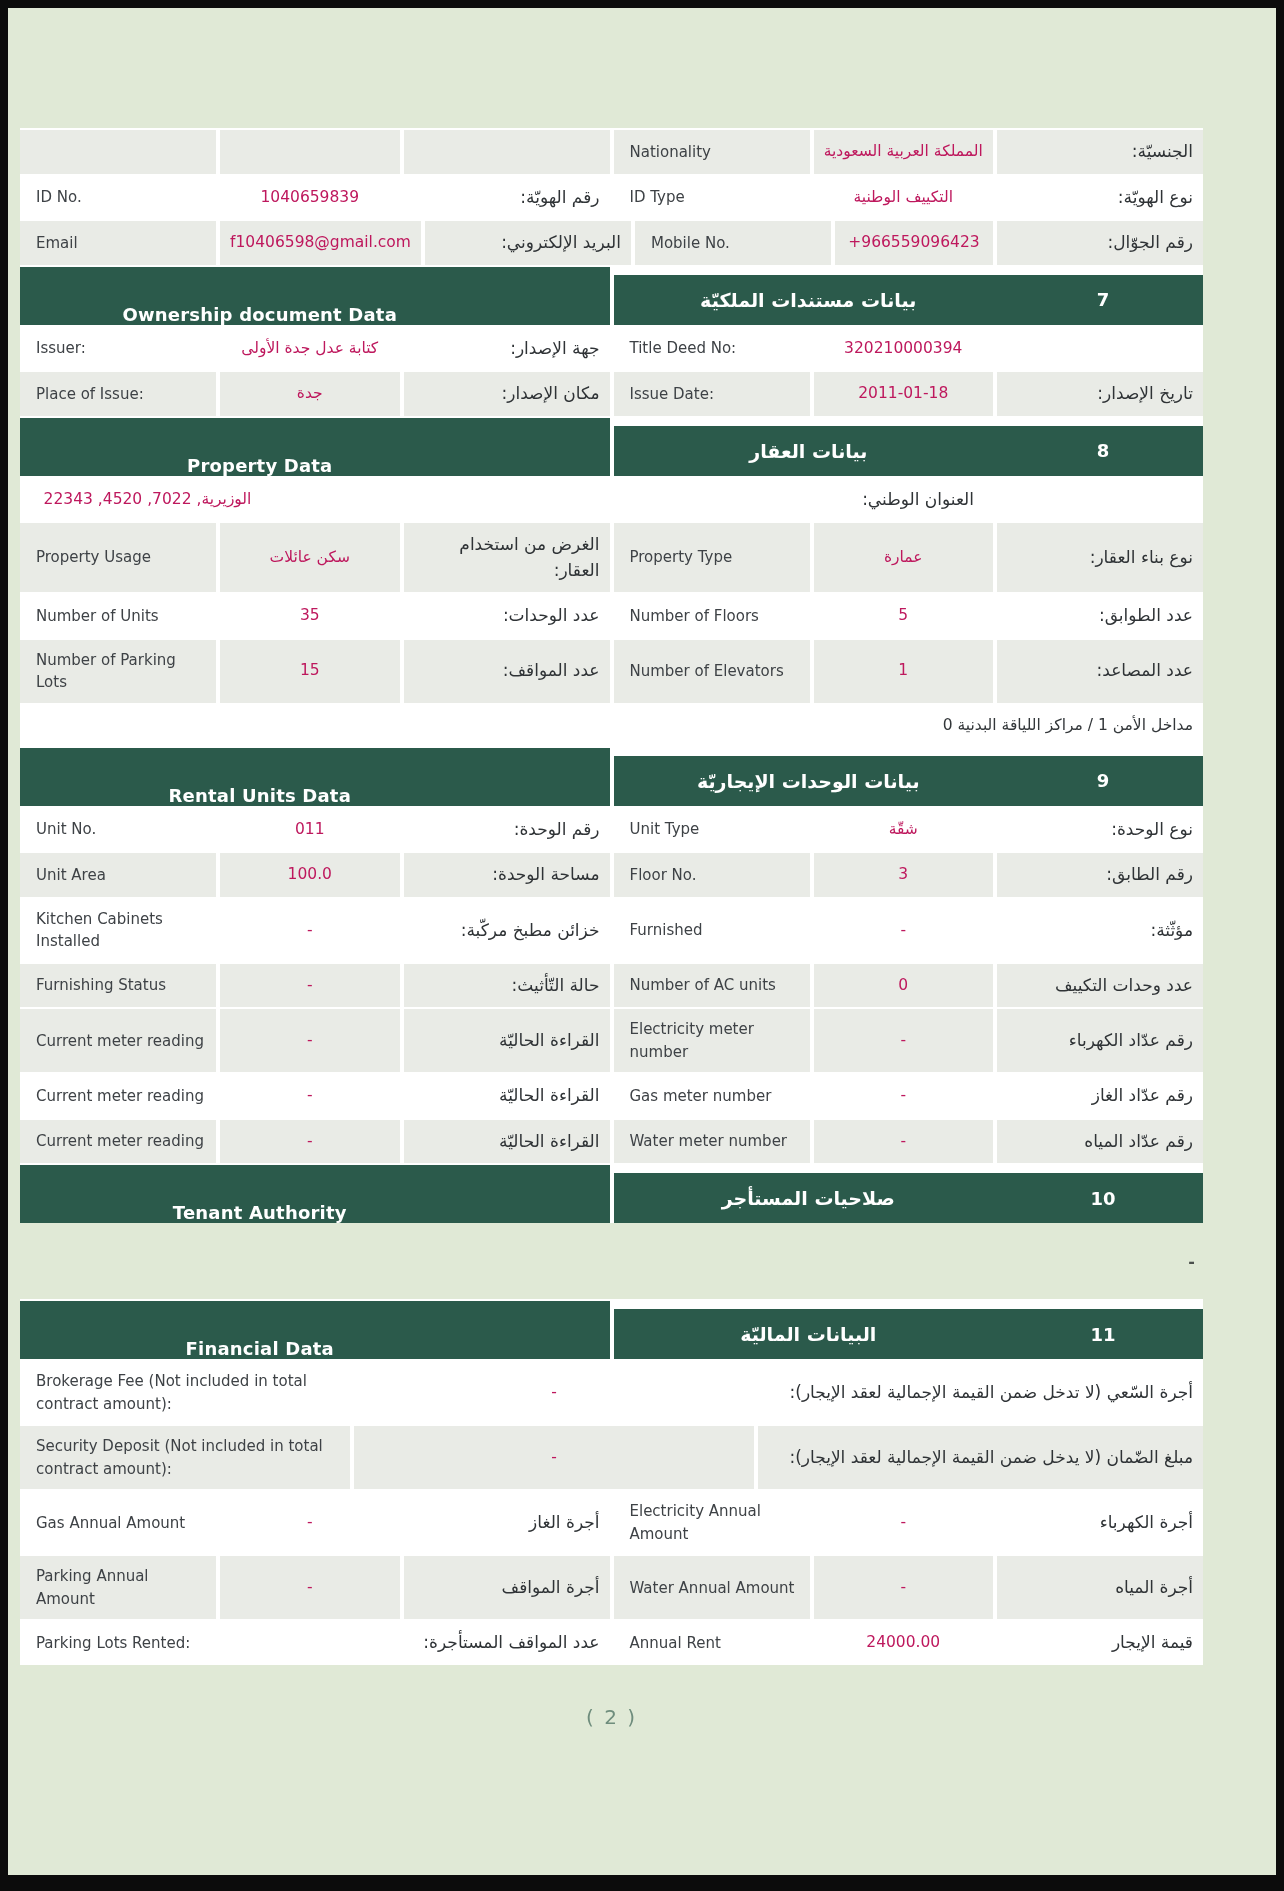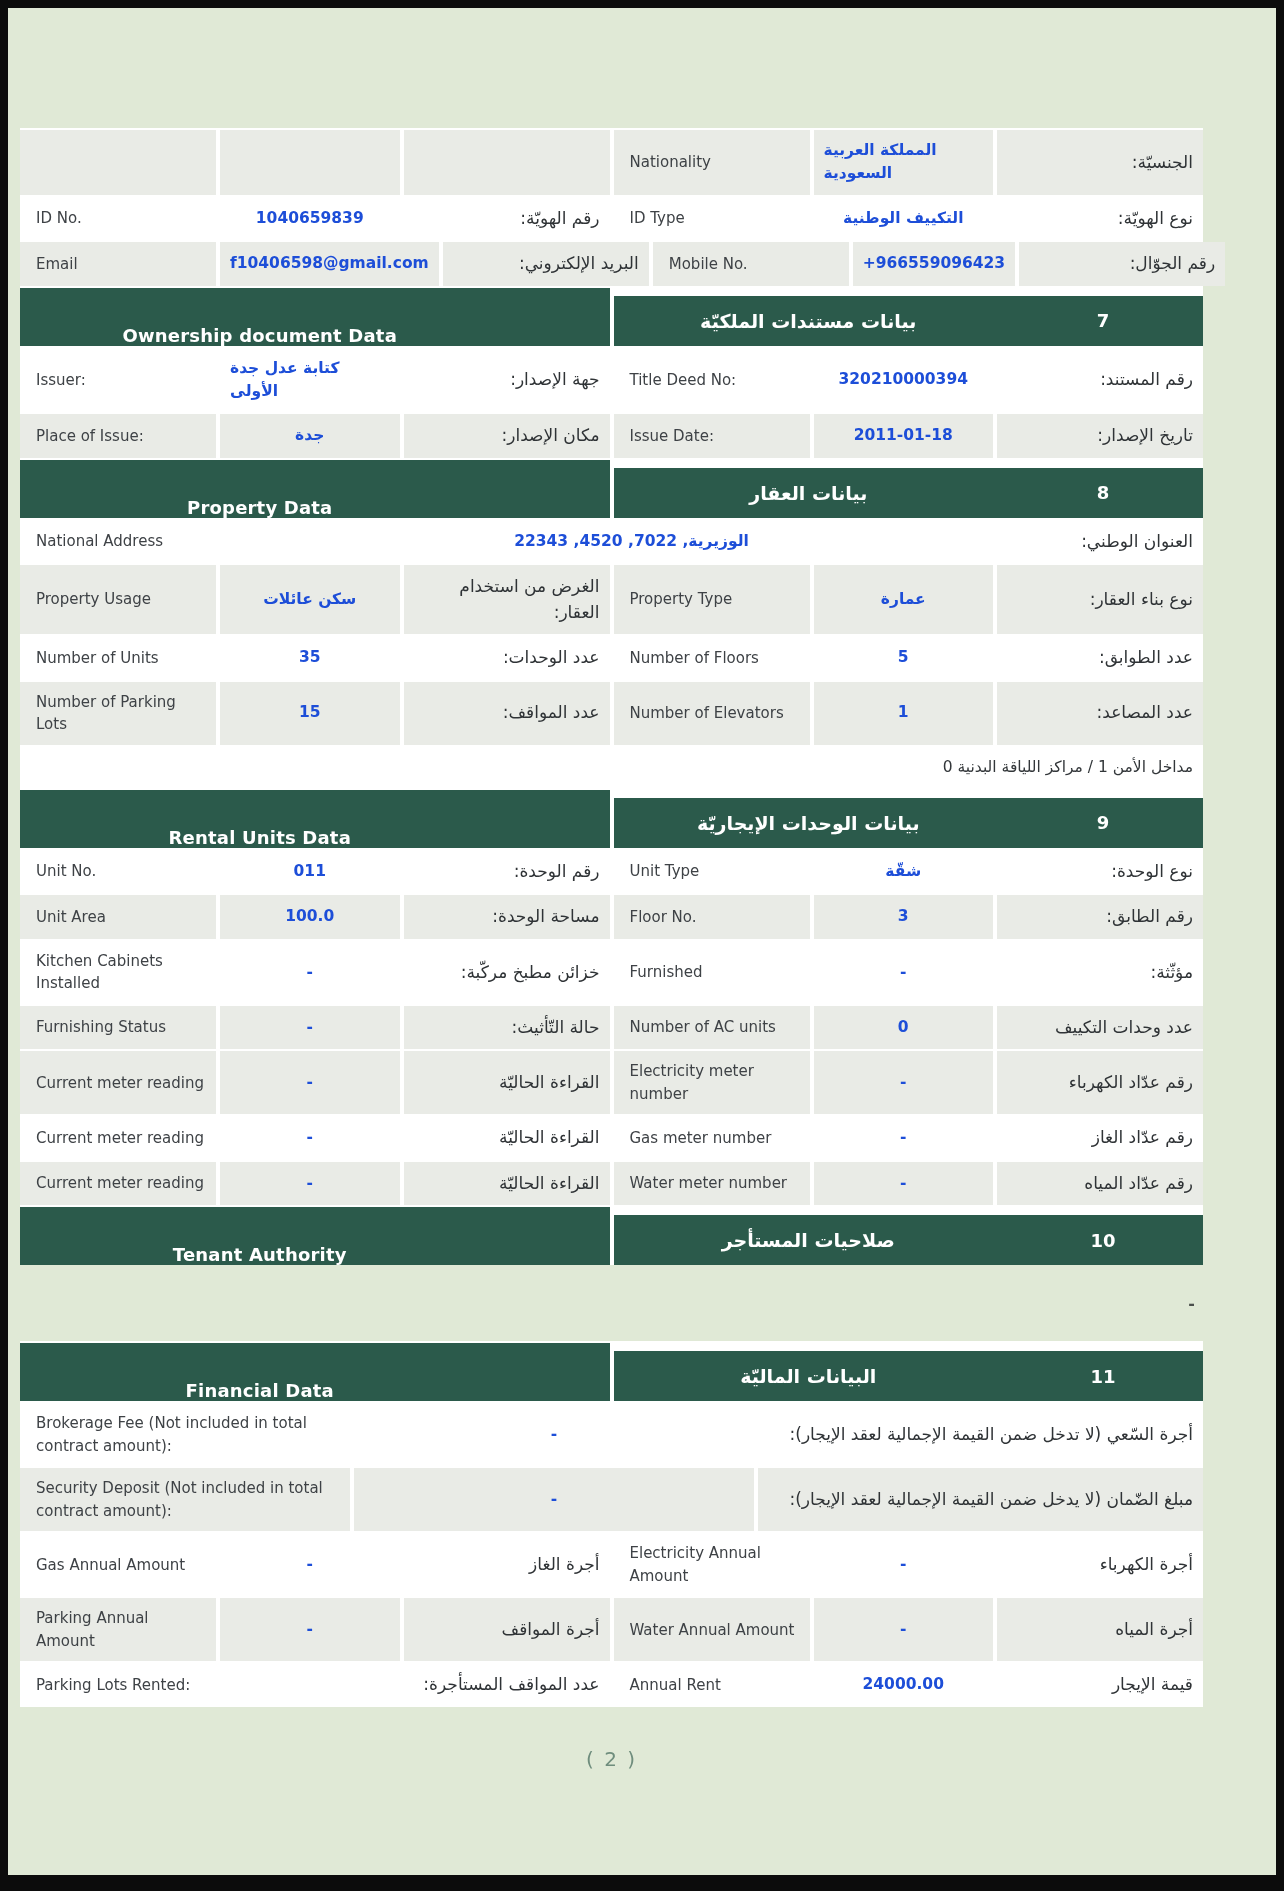--- a/index.html
+++ b/index.html
@@ -27,21 +27,21 @@
   .notegrid{grid-template-columns:1fr;}
 
   .cell{
     display:flex;align-items:center;box-sizing:border-box;
     padding:9px 10px;min-height:40px;line-height:1.5;
   }
   .white .cell{background:#ffffff;}
   .gray  .cell{background:#e9ebe6;}
 
   .c-en{color:#3e4246;font-size:15px;padding-left:16px;}
-  .c-val{justify-content:center;text-align:left;font-weight:bold;color:#1d4ed8;font-size:15.5px;}
+  .c-val{justify-content:center;text-align:left;font-weight:normal;color:#be185d;font-size:15.5px;}
   .c-ar{direction:rtl;text-align:right;color:#2f3336;font-size:17px;padding-right:10px;}
   .c-note{direction:rtl;text-align:left;color:#33373a;font-size:15.5px;padding-right:10px;justify-content:flex-start;}
 
   
   .sec-h{
     border-top:2px solid #fff;background:#fff;height:58px;
     display:grid;grid-template-columns:1fr 1fr;column-gap:4px;
   }
   .hl{background:#2b5a4b;display:flex;align-items:flex-end;justify-content:center;padding-right:110px;}
   .h-en{color:#fff;font-weight:bold;font-size:18px;letter-spacing:.2px;}
@@ -114,21 +114,20 @@
         </div>
         <div class="t-row pair white">
           <div class="half">
             <div class="cell c-en">Issuer:</div>
             <div class="cell c-val" dir="auto">كتابة عدل جدة الأولى</div>
             <div class="cell c-ar" dir="rtl">جهة الإصدار:</div>
           </div>
           <div class="half">
             <div class="cell c-en">Title Deed No:</div>
             <div class="cell c-val" dir="auto">320210000394</div>
-            <div class="cell c-ar" dir="rtl">رقم المستند:</div>
           </div>
         </div>
         <div class="t-row pair gray">
           <div class="half">
             <div class="cell c-en">Place of Issue:</div>
             <div class="cell c-val" dir="auto">جدة</div>
             <div class="cell c-ar" dir="rtl">مكان الإصدار:</div>
           </div>
           <div class="half">
             <div class="cell c-en">Issue Date:</div>
@@ -139,21 +138,20 @@
         <div class="sec-h">
           <div class="hl">
             <div class="h-en">Property Data</div>
           </div>
           <div class="hr">
             <div class="h-ar" dir="rtl">بيانات العقار</div>
             <div class="h-num">8</div>
           </div>
         </div>
         <div class="t-row wide white">
-          <div class="cell c-en">National Address</div>
           <div class="cell c-val" dir="auto">الوزيرية, 7022, 4520, 22343</div>
           <div class="cell c-ar" dir="rtl">العنوان الوطني:</div>
         </div>
         <div class="t-row pair gray">
           <div class="half">
             <div class="cell c-en">Property Usage</div>
             <div class="cell c-val" dir="auto">سكن عائلات</div>
             <div class="cell c-ar" dir="rtl">الغرض من استخدام العقار:</div>
           </div>
           <div class="half">

